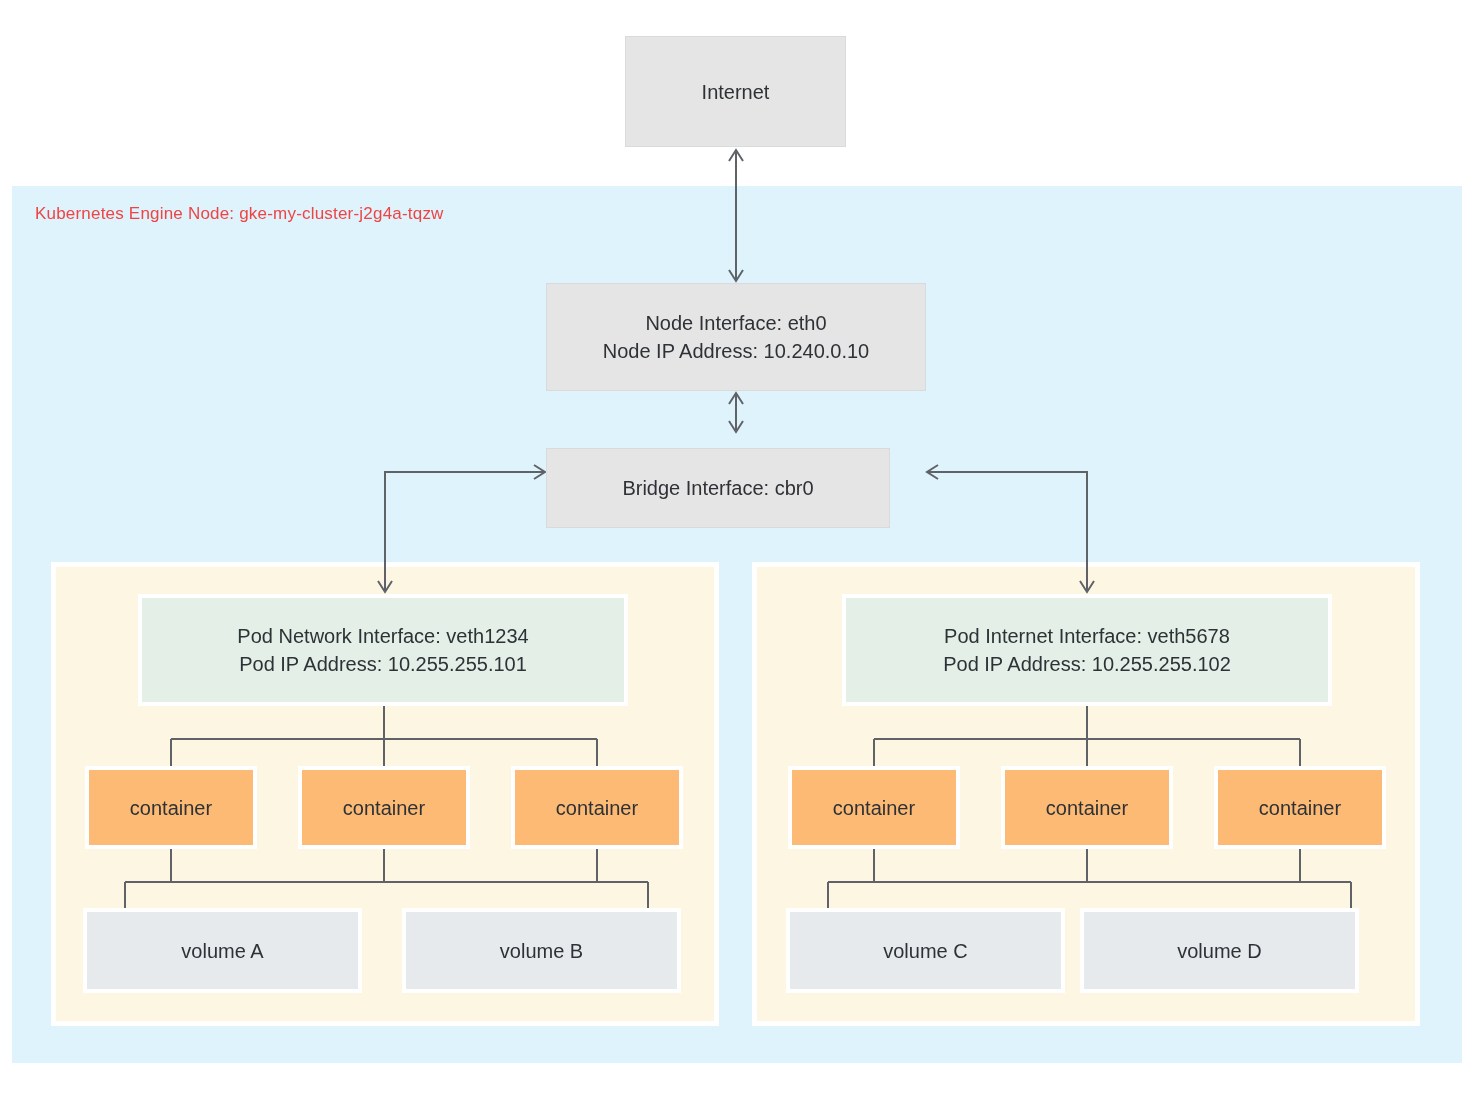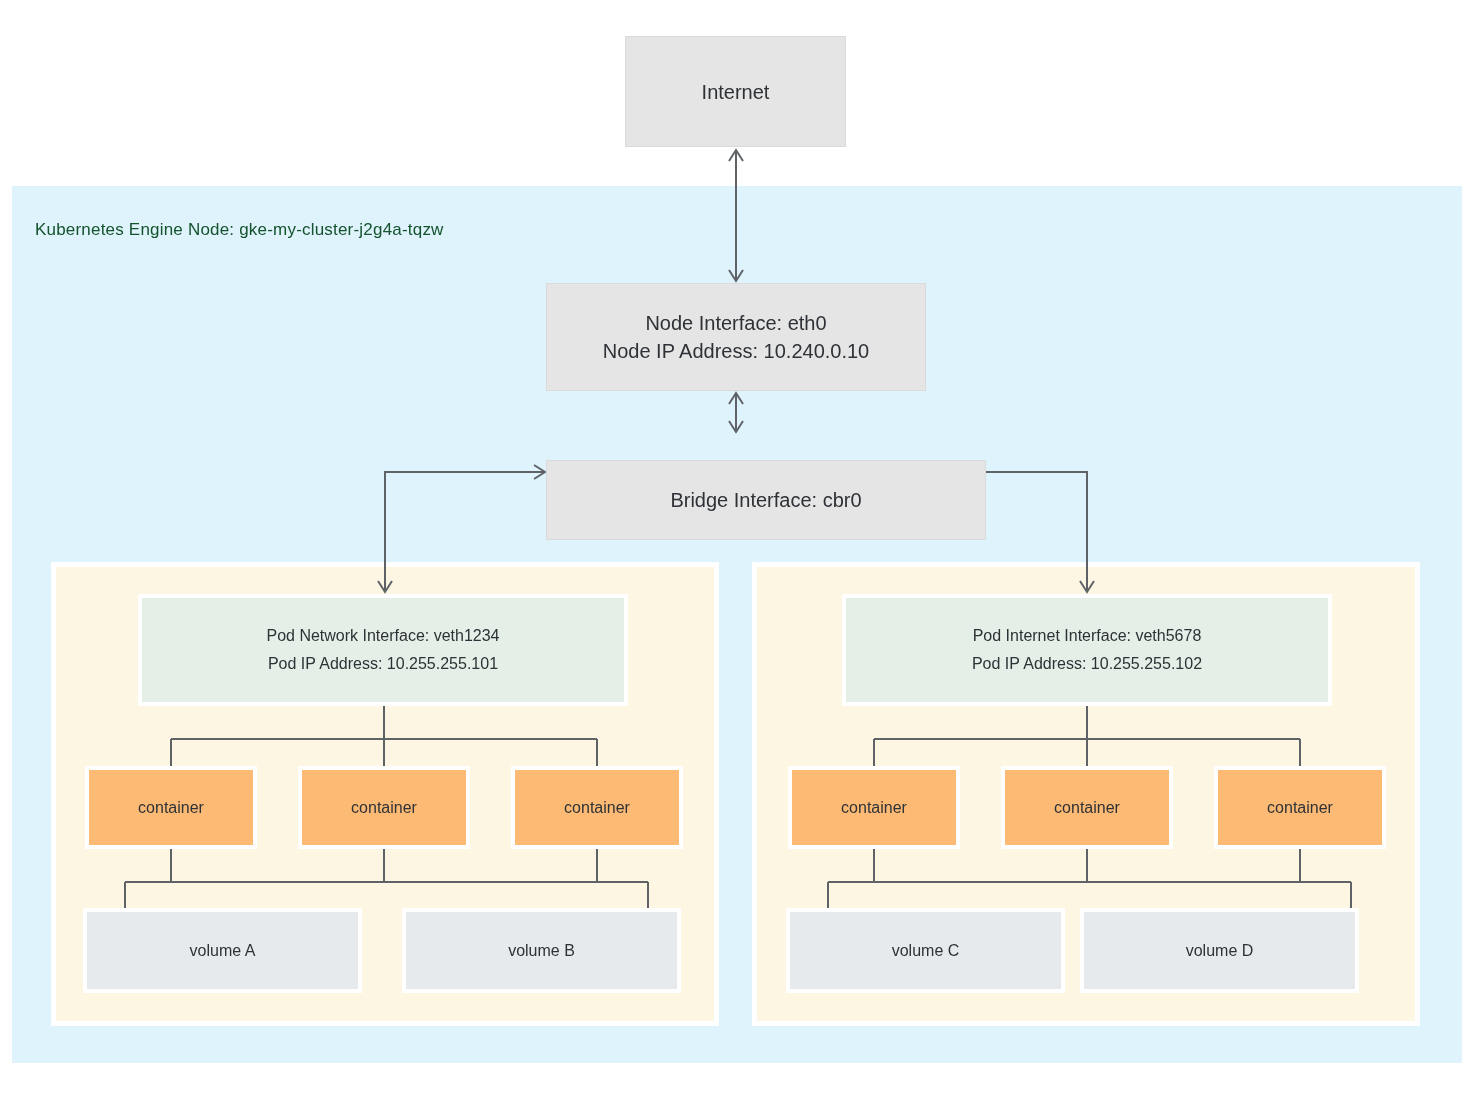--- a/index.html
+++ b/index.html
@@ -13,55 +13,55 @@
     overflow: hidden;
   }
   .abs { position: absolute; box-sizing: border-box; }
 
   
   .node-region {
     left: 12px; top: 186px; width: 1450px; height: 877px;
     background: #DFF3FC;
   }
   .region-label {
-    left: 35px; top: 220px;
+    left: 35px; top: 204px;
     font-size: 17px;
-    color: #14532d;
+    color: #ef4444;
     letter-spacing: 0.2px;
   }
 
   
   .wbox {
     background: #e5e5e5;
     border: 1px solid #DADADA;
     display: flex; flex-direction: column;
     align-items: center; justify-content: center;
     text-align: center;
     font-size: 20px; line-height: 28px;
   }
   .internet-box { left: 625px; top: 36px;  width: 221px; height: 111px; }
   .nodeif-box   { left: 546px; top: 283px; width: 380px; height: 108px; }
-  .bridge-box   { left: 546px; top: 460px; width: 440px; height: 80px;  }
+  .bridge-box   { left: 546px; top: 448px; width: 344px; height: 80px;  }
 
   
   .pod {
     top: 562px; width: 668px; height: 464px;
     background: #FDF6E2;
     border: 5px solid #ffffff;
   }
   .pod-1 { left: 51px; }
   .pod-2 { left: 752px; }
 
   
   .cbox {
     border: 4px solid #ffffff;
     display: flex; flex-direction: column;
     align-items: center; justify-content: center;
     text-align: center;
-    font-size: 16px; line-height: 28px;
+    font-size: 20px; line-height: 28px;
   }
   .podif-box { top: 594px; width: 490px; height: 112px; background: #E3EFE7; }
   .podif-1 { left: 138px; }
   .podif-2 { left: 842px; }
 
   .container-box { top: 766px; width: 172px; height: 83px; background: #fdba74; }
   .volume-box    { top: 908px; width: 279px; height: 85px; background: #E7EAED; }
 
   .svg-layer { left: 0; top: 0; width: 1472px; height: 1100px; pointer-events: none; }
 </style>

